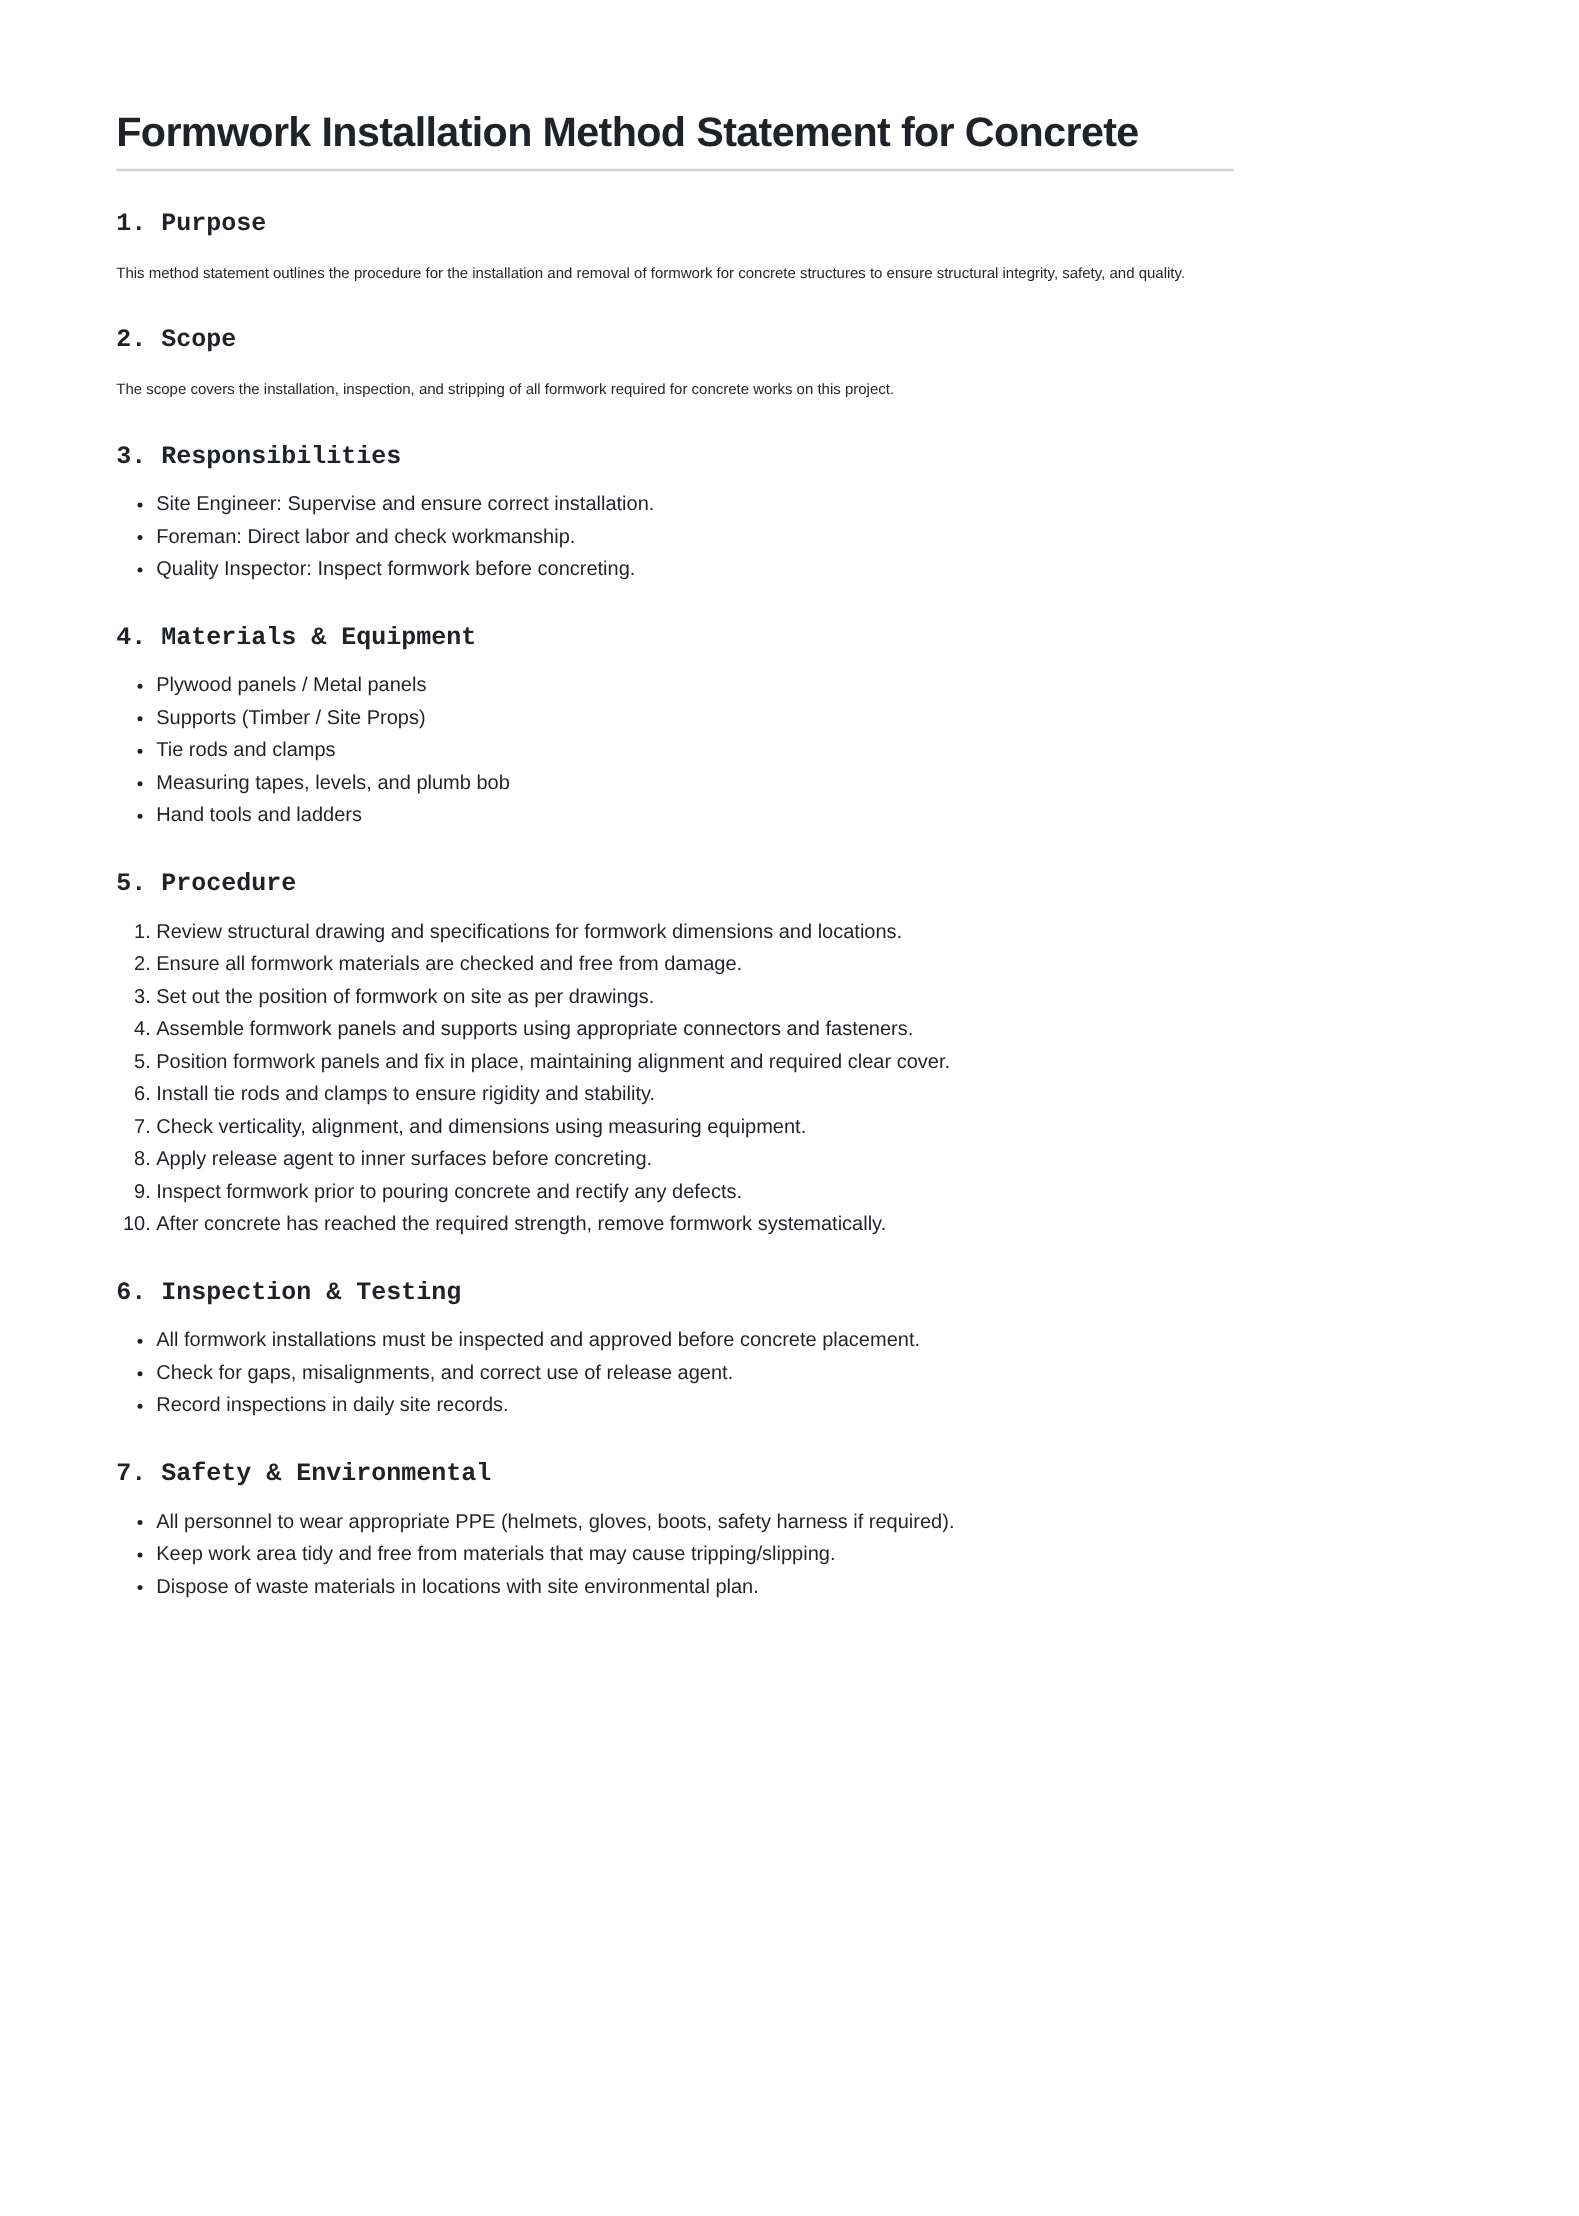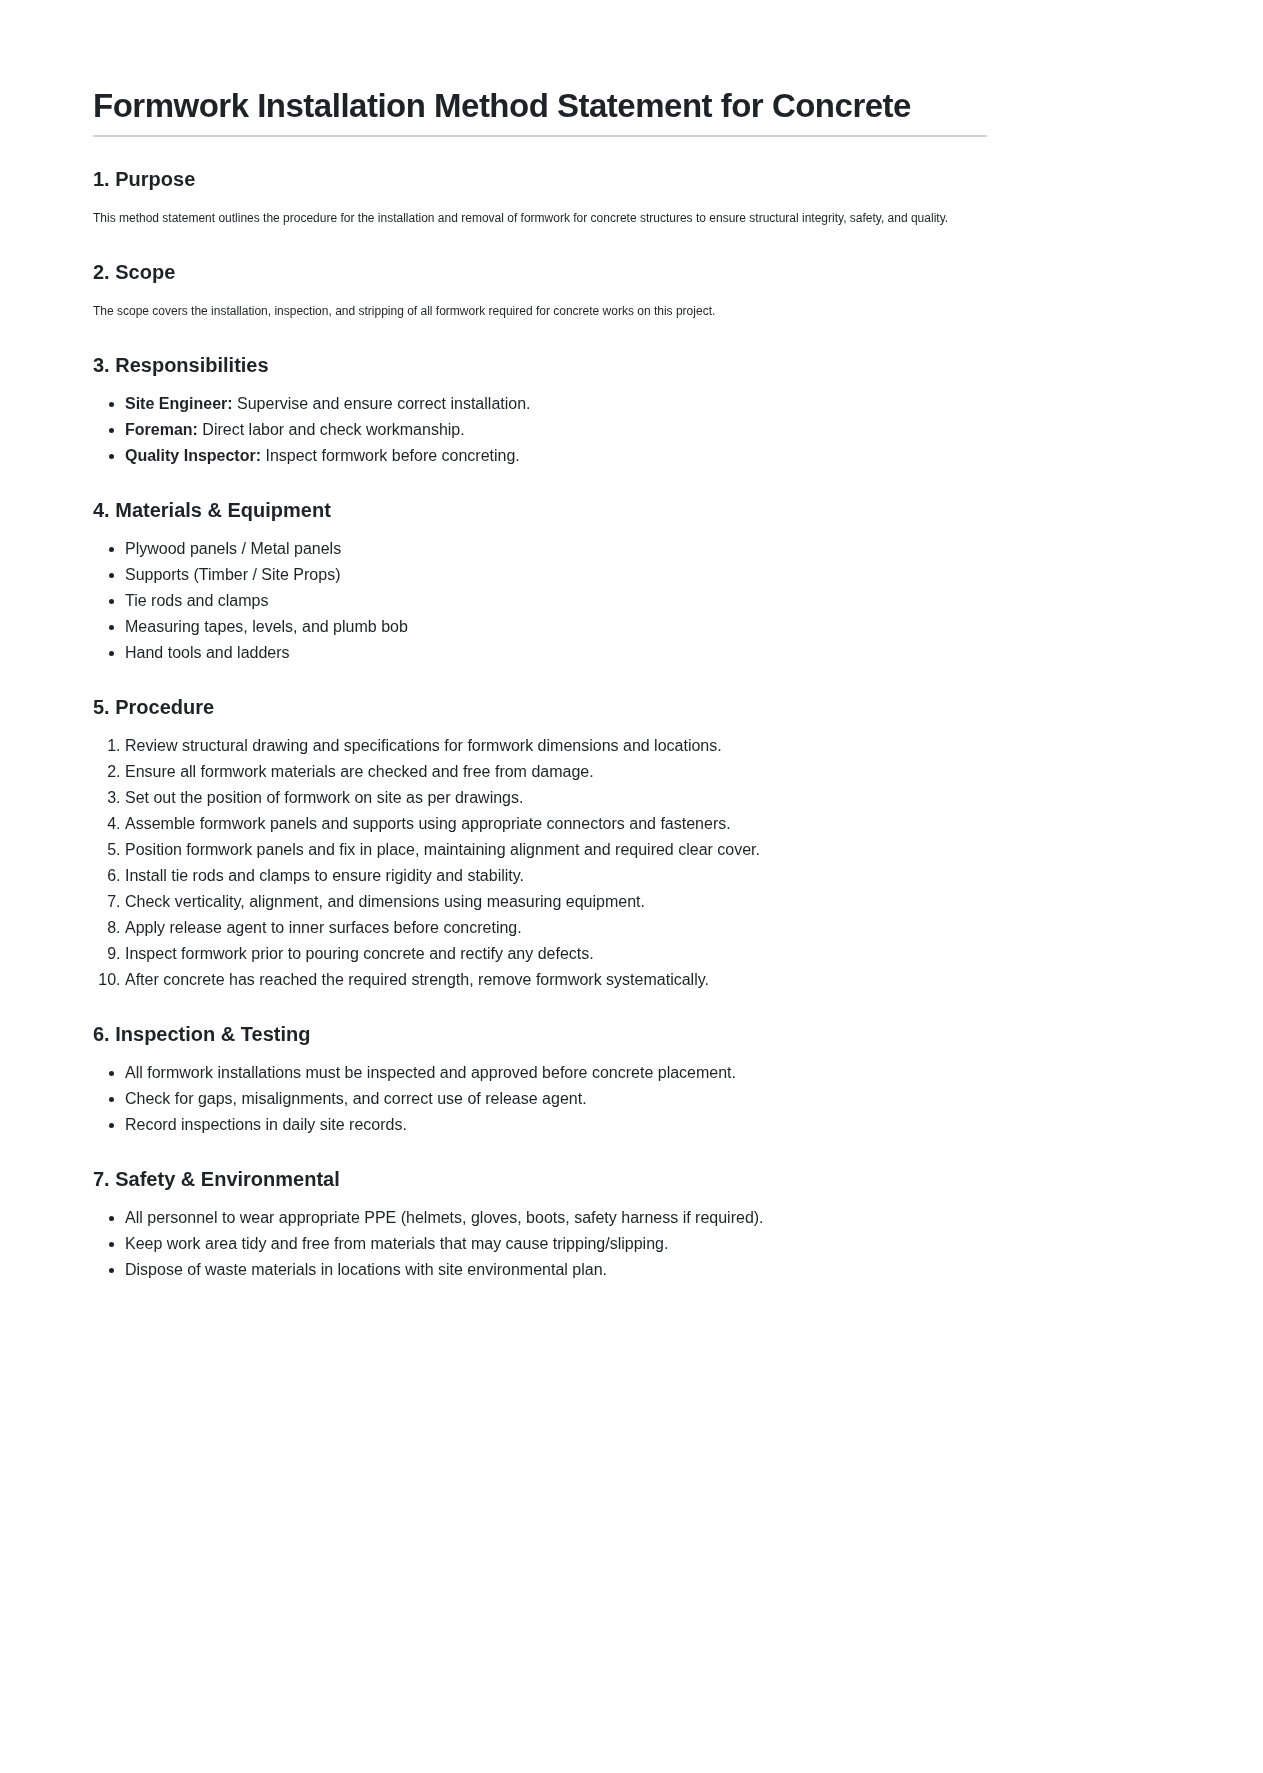--- a/index.html
+++ b/index.html
@@ -32,37 +32,38 @@
   .title-divider {
     height: 0;
     border-bottom: 2px solid #d2d2d2;
     margin: 0;
   }
   h3.section-heading {
     font-size: 20px;
     line-height: 25px;
     font-weight: bold;
     margin: 30px 0 14px 0;
+    font-family: Liberation Mono, monospace;
   }
   p.section-paragraph {
     font-size: 12px;
     line-height: 24px;
     margin: 0 0 16px 0;
   }
   ul.doc-list, ol.doc-list {
     font-size: 16px;
     line-height: 24px;
     margin: 0 0 16px 0;
     padding-left: 2em;
   }
   .doc-list li + li {
     margin-top: 2px;
   }
   .doc-list li strong {
-    font-weight: bold;
+    font-weight: normal;
   }
 </style>
 </head>
 <body>
 
 <div class="page">
 
   <h1 class="doc-title">Formwork Installation Method Statement for Concrete</h1>
   <div class="title-divider"></div>
 

